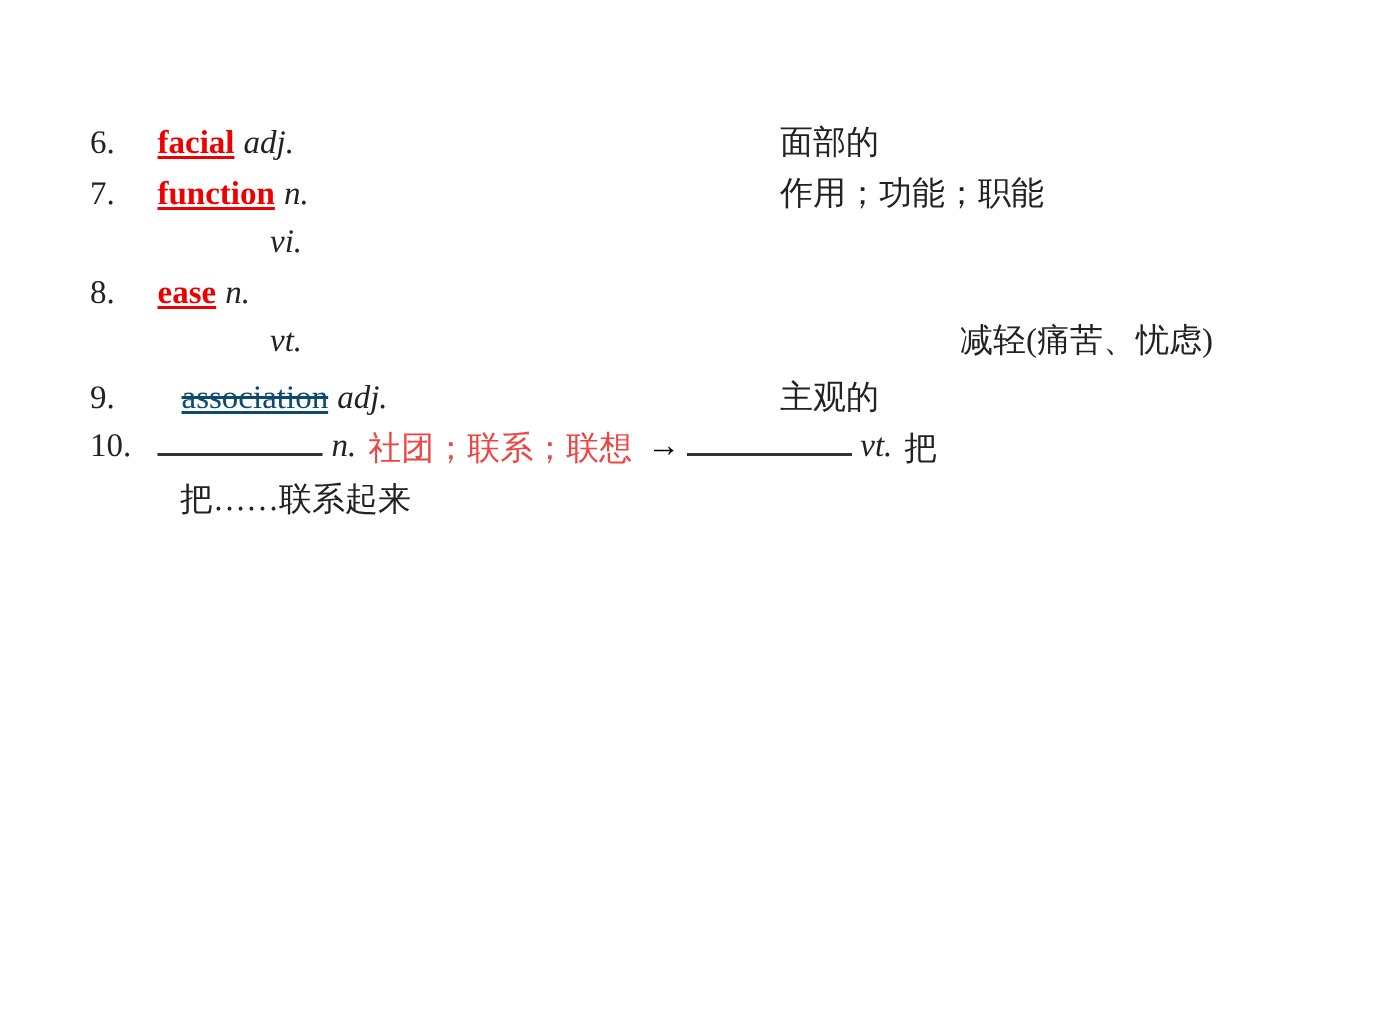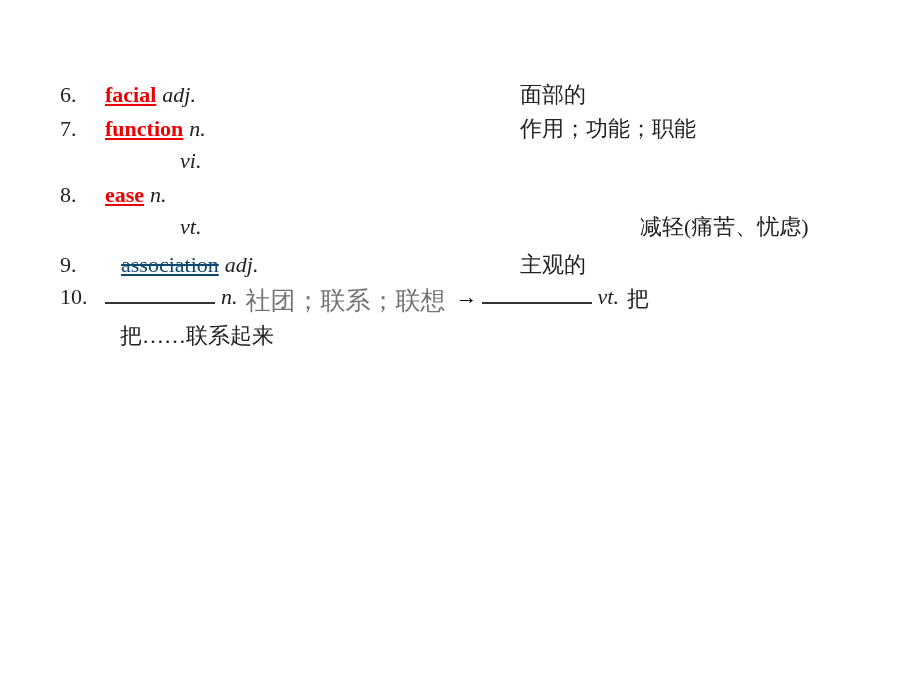--- a/index.html
+++ b/index.html
@@ -162,21 +162,21 @@
       <span class="strikethrough-word">association</span>
       <span class="pos">adj.</span>
     </div>
     <div class="right-col">主观的</div>
   </div>
 
   <div class="entry-10">
     <span class="entry-number">10.</span>
     <span class="entry-blank-long">&nbsp;</span>
     <span class="pos">n.</span>
-    <span style="font-size:25px;color:#737373;margin-right:6px;">社团；联系；联想</span>
+    <span style="font-size:22px;color:#ef4444;margin-right:6px;">社团；联系；联想</span>
     <span class="arrow">→</span>
     <span class="entry-blank-long">&nbsp;</span>
     <span class="pos">vt.</span>
     <span style="font-size:22px;color:#222;">把</span>
   </div>
   <div class="continuation">
     <span>把……联系起来</span>
   </div>
 
 </div>

